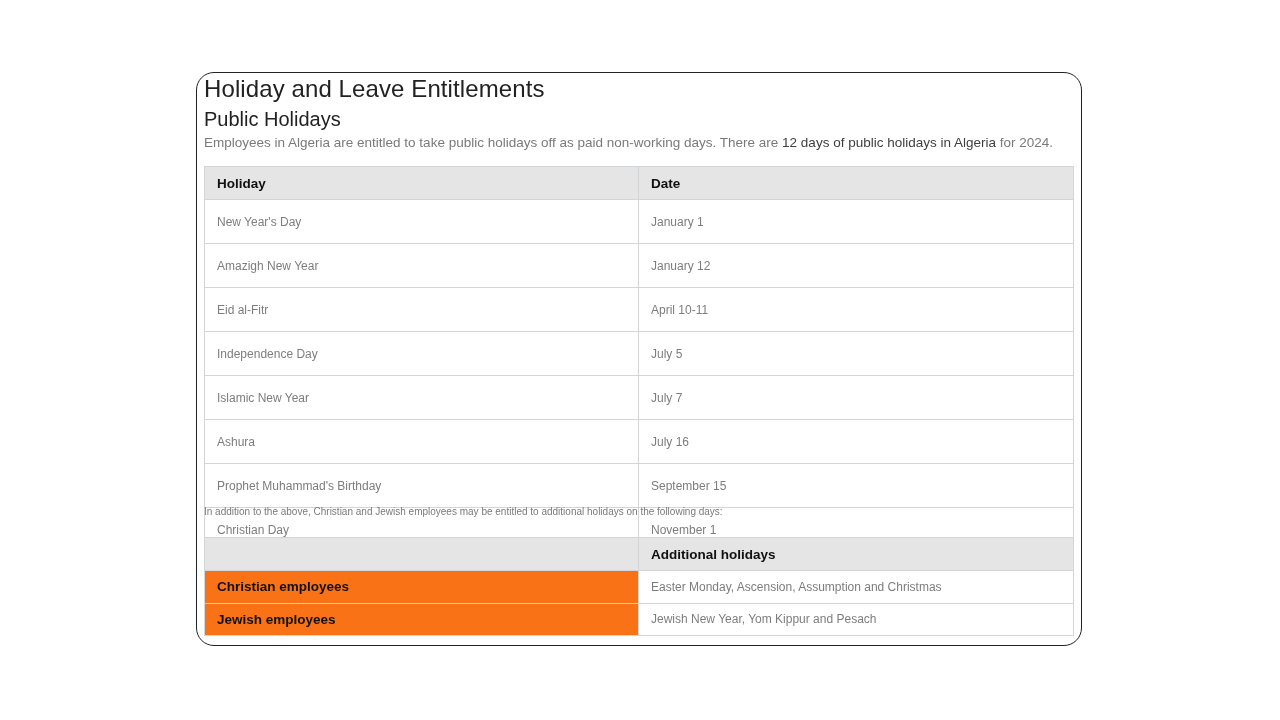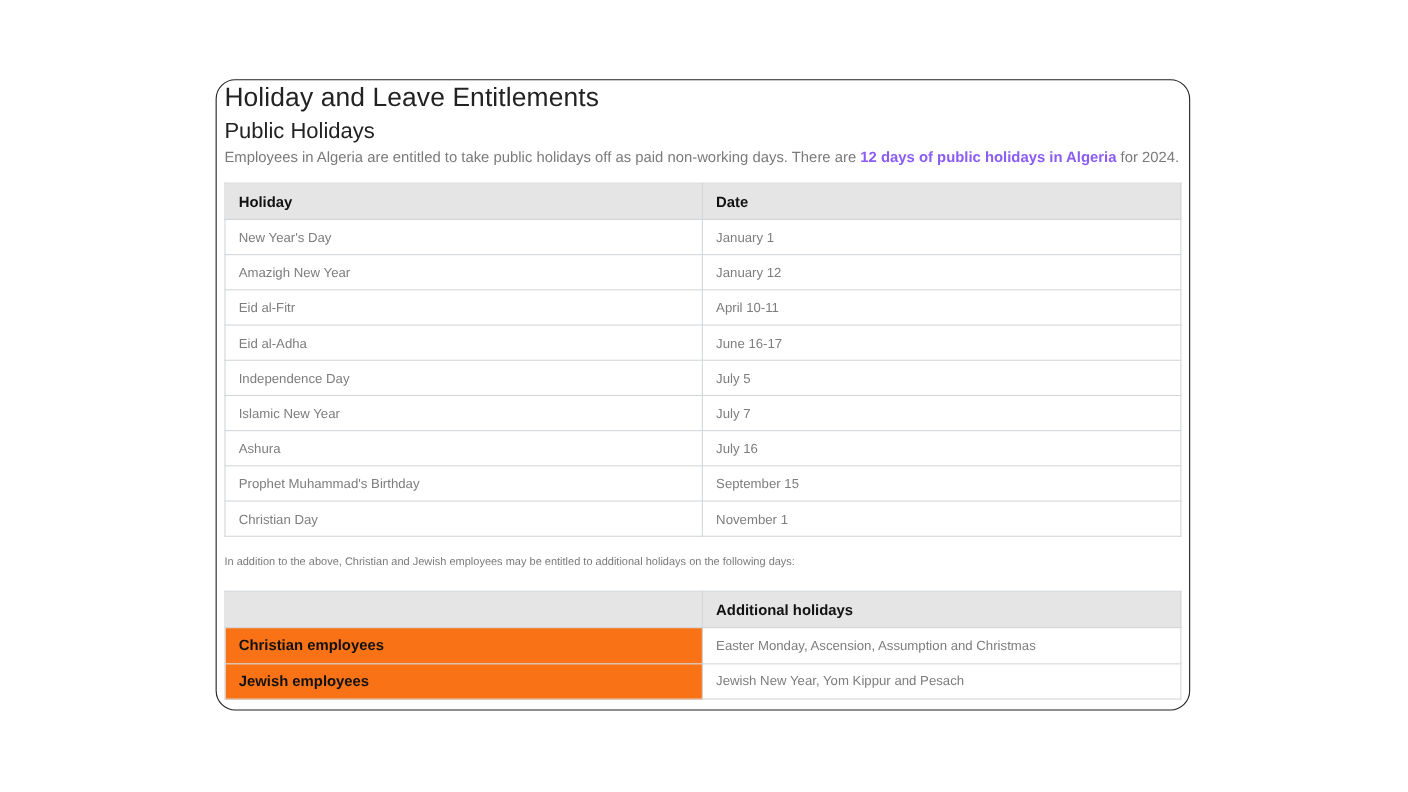--- a/index.html
+++ b/index.html
@@ -52,21 +52,21 @@
       text-align: center;
     }
     .intro {
       position: absolute;
       top: 62px;
       left: 0;
       font-size: 13.5px;
       color: #7a7a7a;
       white-space: nowrap;
     }
-    .intro b { color: #8b5cf6; font-weight: bold; }
+    .intro b { color: #404040; font-weight: normal; }
     table {
       border-collapse: collapse;
       position: absolute;
       left: 0;
       width: 869px;
       table-layout: fixed;
     }
     td, th {
       border: 1px solid #d3d6d9;
       text-align: left;
@@ -76,21 +76,21 @@
     th {
       background: #e5e5e5;
       color: #111;
       font-size: 13.5px;
       font-weight: bold;
       height: 33px;
     }
     td {
       font-size: 12px;
       color: #7d7d7d;
-      height: 32px;
+      height: 44px;
     }
     td.rowhead {
       background: #f97316;
       color: #111;
       font-size: 13.5px;
       font-weight: bold;
       height: 32.5px;
     }
     td.addl { height: 32.5px; }
     #holidays-table { top: 93px; }
@@ -131,24 +131,20 @@
         </tr>
         <tr>
           <td>Amazigh New Year</td>
           <td>January 12</td>
         </tr>
         <tr>
           <td>Eid al-Fitr</td>
           <td>April 10-11</td>
         </tr>
         <tr>
-          <td>Eid al-Adha</td>
-          <td>June 16-17</td>
-        </tr>
-        <tr>
           <td>Independence Day</td>
           <td>July 5</td>
         </tr>
         <tr>
           <td>Islamic New Year</td>
           <td>July 7</td>
         </tr>
         <tr>
           <td>Ashura</td>
           <td>July 16</td>

